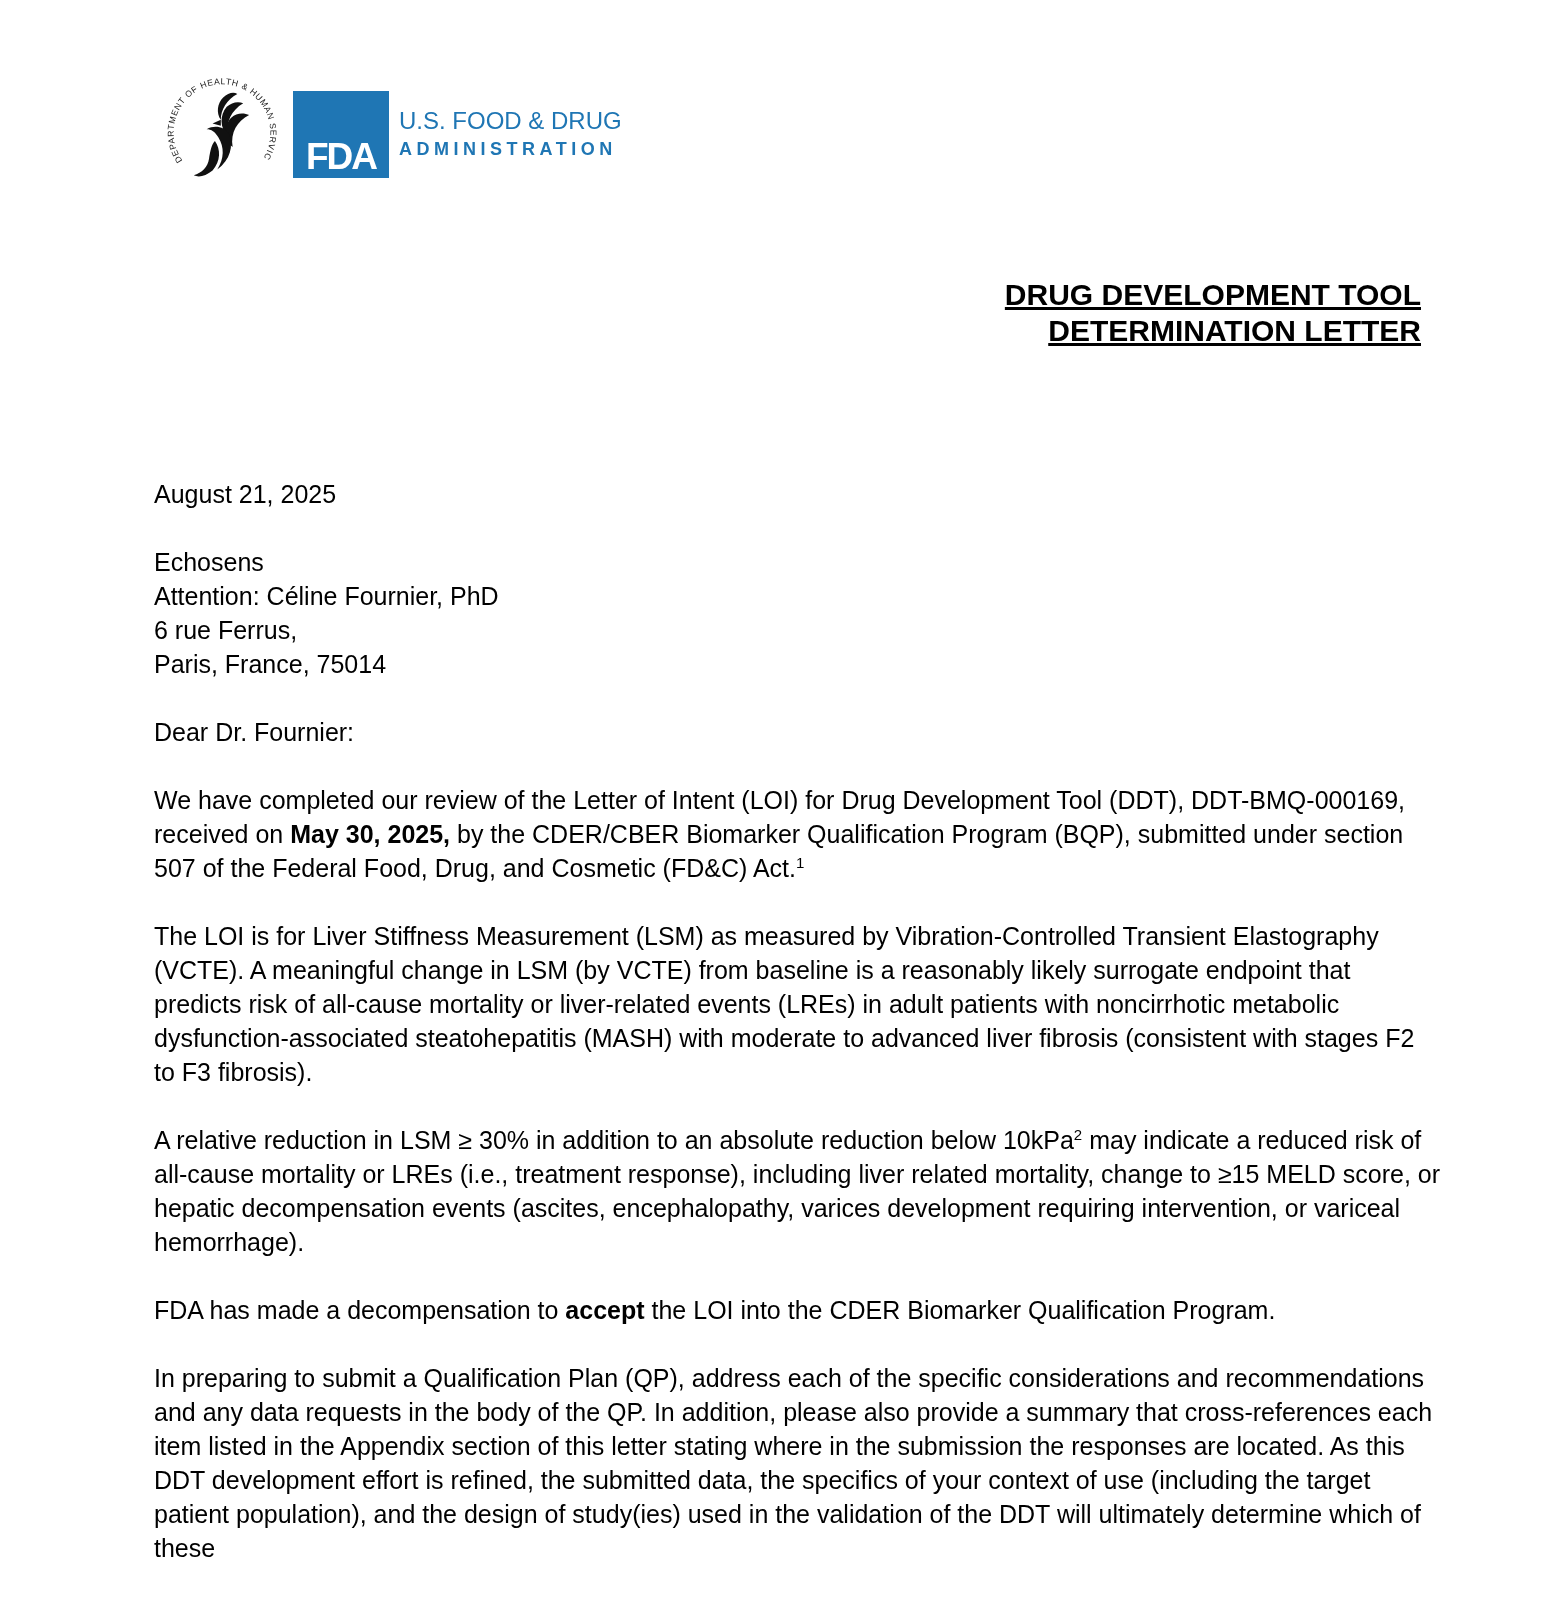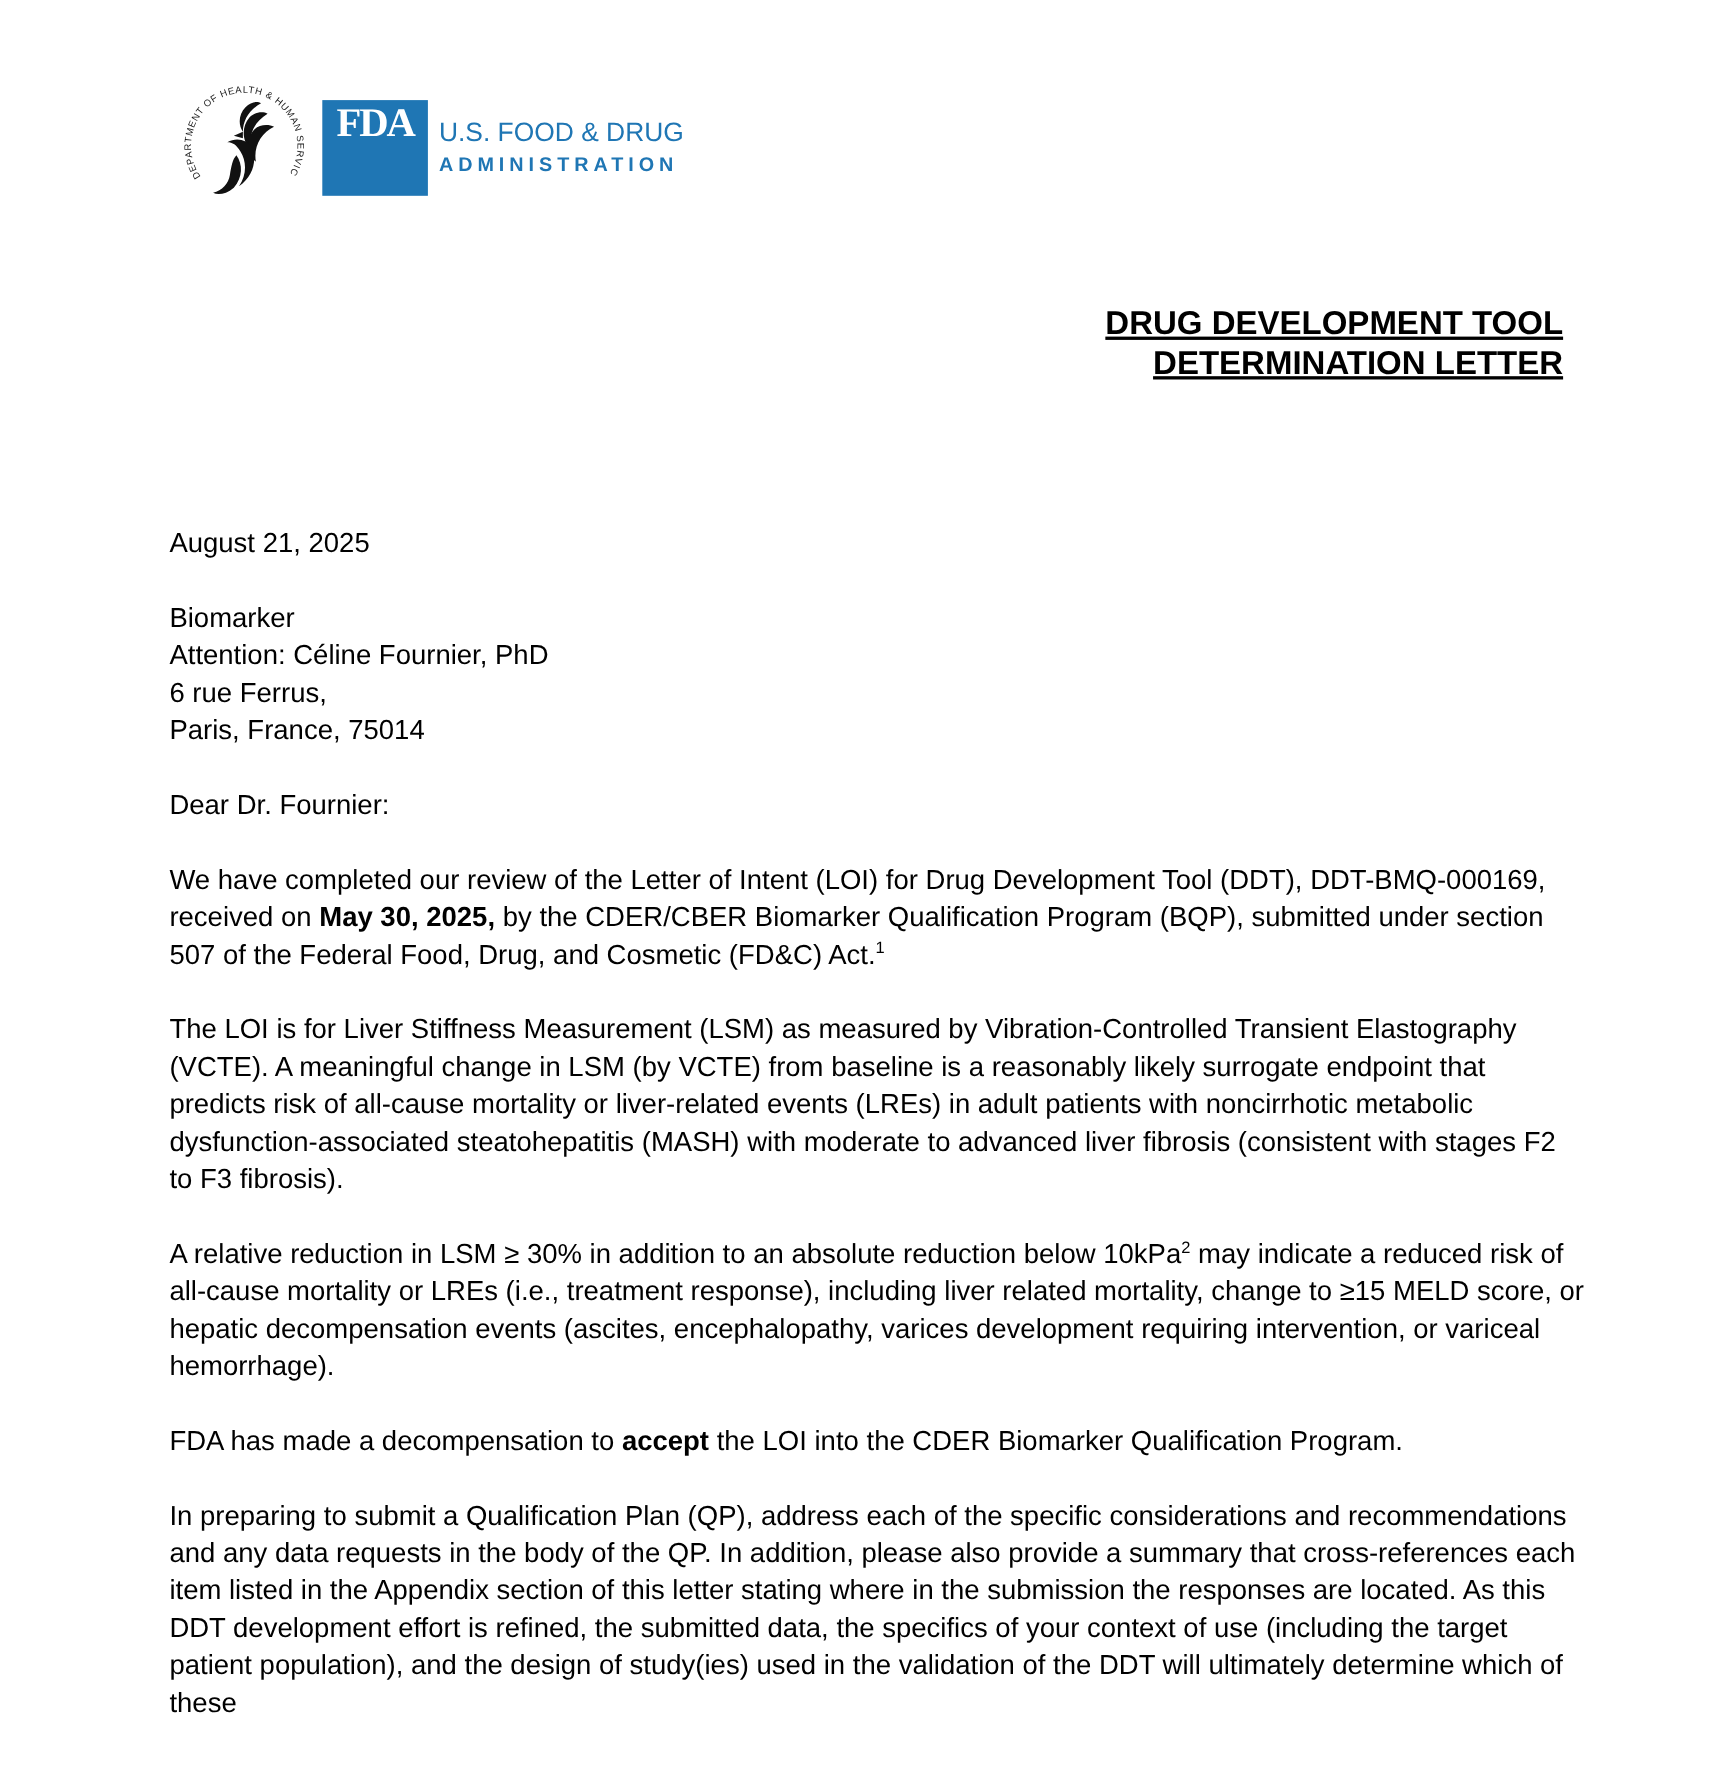--- a/index.html
+++ b/index.html
@@ -34,23 +34,22 @@
   .fda-lockup{
     display:flex;
     align-items:stretch;
     margin-left:12px;
   }
   .fda-box{
     width:96px;
     height:87px;
     background:var(--brand-blue);
     display:flex;
-    align-items:flex-start;
+    align-items:flex-end;
     justify-content:center;
-    font-family:Liberation Serif, serif;
   }
   .fda-box span{
     color:#ffffff;
     font-weight:bold;
     font-size:37px;
     letter-spacing:-2px;
   }
   .fda-wordmark{
     display:flex;
     flex-direction:column;
@@ -142,21 +141,21 @@
 
   <div class="doc-header">
     <div>DRUG DEVELOPMENT TOOL</div>
     <div>DETERMINATION LETTER</div>
   </div>
 
   <div class="letter">
     <div class="block">August 21, 2025</div>
 
     <div class="block">
-      <div>Biomarker</div>
+      <div>Echosens</div>
       <div>Attention: Céline Fournier, PhD</div>
       <div>6 rue Ferrus,</div>
       <div>Paris, France, 75014</div>
     </div>
 
     <div class="block">Dear Dr. Fournier:</div>
 
     <div>
         <p class="para"><span>We have completed our review of the Letter of Intent (LOI) for Drug Development Tool (DDT), DDT-BMQ-000169, received on </span><span class="b">May 30, 2025,</span><span> by the CDER/CBER Biomarker Qualification Program (BQP), submitted under section 507 of the Federal Food, Drug, and Cosmetic (FD&amp;C) Act.</span><sup>1</sup></p>
         <p class="para"><span>The LOI is for Liver Stiffness Measurement (LSM) as measured by Vibration-Controlled Transient Elastography (VCTE). A meaningful change in LSM (by VCTE) from baseline is a reasonably likely surrogate endpoint that predicts risk of all-cause mortality or liver-related events (LREs) in adult patients with noncirrhotic metabolic dysfunction-associated steatohepatitis (MASH) with moderate to advanced liver fibrosis (consistent with stages F2 to F3 fibrosis).</span></p>

